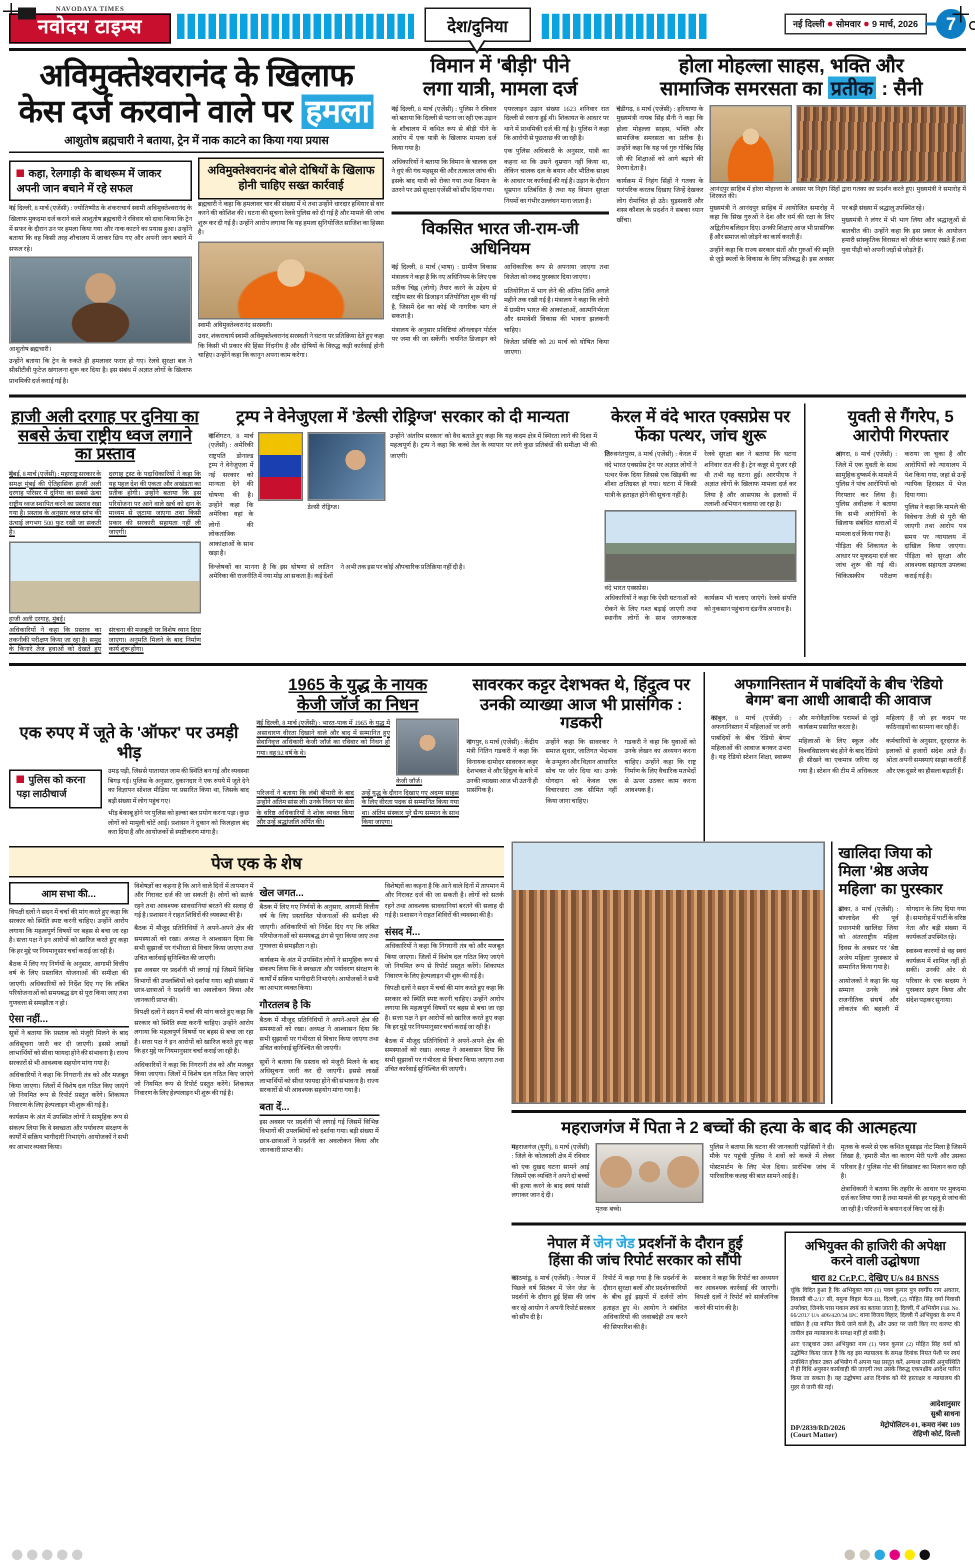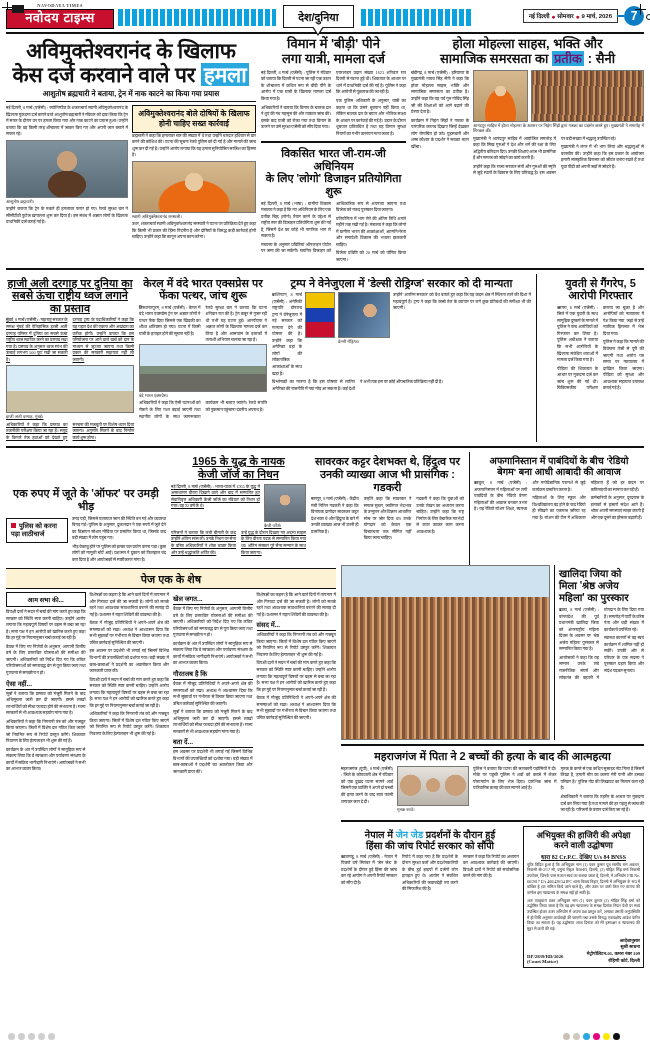--- a/index.html
+++ b/index.html
@@ -93,21 +93,21 @@
   }
   h1.lead .hl { background: #29a8e0; color: #fff; padding: 0 3px; }
   .lead-sub {
     text-align: center; font-size: 7.4px; font-weight: bold; margin: 2px 0 3px 0;
     border-bottom: 1px solid #111; padding-bottom: 3px;
   }
   h2.hd {
     font-size: 13px; line-height: 1.15; font-weight: bold; text-align: center;
     margin: 3px 0 3px 0;
   }
-  h2.hd .hl { background: #29a8e0; color: #701a75; padding: 0 2px; }
+  h2.hd .hl { background: #29a8e0; color: #0f172a; padding: 0 2px; }
   h2.hd.sm { font-size: 11px; }
   h2.hd.xs { font-size: 9.6px; }
   h3.hd3 { font-size: 10px; line-height: 1.2; font-weight: bold; text-align:left; margin:3px 0; }
   .rule2 { border-top: 2px solid #111; margin: 4px 0; }
   p.bt {
     font-size: 4.3px; line-height: 1.52; text-align: justify; margin: 0 0 2px 0;
     color: #1a1a1a; font-family: "Liberation Serif", serif;
     word-spacing: -0.3px;
   }
   p.bt.first:first-letter { font-weight: bold; }
@@ -265,20 +265,23 @@
 
     <div class="col" style="flex:0 0 250px;">
       <h1 class="lead">
         <span>अविमुक्तेश्वरानंद के खिलाफ</span><br>
         <span>केस दर्ज करवाने वाले पर </span><span class="hl">हमला</span>
       </h1>
       <div class="lead-sub">आशुतोष ब्रह्मचारी ने बताया, ट्रेन में नाक काटने का किया गया प्रयास</div>
 
       <div class="cols" style="gap:4px;">
         <div style="flex:0 0 122px;">
+          <div class="bullet-box">
+            <span class="sq"></span><span>कहा, रेलगाड़ी के बाथरूम में जाकर अपनी जान बचाने में रहे सफल</span>
+          </div>
           <p class="bt first">नई दिल्ली, 8 मार्च (एजेंसी) : ज्योतिष्पीठ के शंकराचार्य स्वामी अविमुक्तेश्वरानंद के खिलाफ मुकदमा दर्ज कराने वाले आशुतोष ब्रह्मचारी ने रविवार को दावा किया कि ट्रेन में सफर के दौरान उन पर हमला किया गया और नाक काटने का प्रयास हुआ। उन्होंने बताया कि वह किसी तरह शौचालय में जाकर छिप गए और अपनी जान बचाने में सफल रहे।</p>
           <div class="photo ph-portrait" style="height:58px;"></div>
           <div class="cap">आशुतोष ब्रह्मचारी।</div>
           <p class="bt">उन्होंने बताया कि ट्रेन के रुकते ही हमलावर फरार हो गए। रेलवे सुरक्षा बल ने सीसीटीवी फुटेज खंगालना शुरू कर दिया है। इस संबंध में अज्ञात लोगों के खिलाफ प्राथमिकी दर्ज कराई गई है।</p>
         </div>
         <div style="flex:1;">
           <div class="tint-box">अविमुक्तेश्वरानंद बोले दोषियों के खिलाफ होनी चाहिए सख्त कार्रवाई</div>
           <p class="bt">ब्रह्मचारी ने कहा कि हमलावर चार की संख्या में थे तथा उन्होंने धारदार हथियार से वार करने की कोशिश की। घटना की सूचना रेलवे पुलिस को दी गई है और मामले की जांच शुरू कर दी गई है। उन्होंने आरोप लगाया कि यह हमला सुनियोजित साजिश का हिस्सा है।</p>
           <div class="photo ph-saffron" style="height:52px;"></div>
           <div class="cap">स्वामी अविमुक्तेश्वरानंद सरस्वती।</div>
@@ -294,21 +297,20 @@
       </h2>
       <div class="c2">
         <p class="bt first">नई दिल्ली, 8 मार्च (एजेंसी) : पुलिस ने रविवार को बताया कि दिल्ली से पटना जा रही एक उड़ान के शौचालय में कथित रूप से बीड़ी पीने के आरोप में एक यात्री के खिलाफ मामला दर्ज किया गया है।</p>
         <p class="bt">अधिकारियों ने बताया कि विमान के चालक दल ने धुएं की गंध महसूस की और तत्काल जांच की। इसके बाद यात्री को रोका गया तथा विमान के उतरने पर उसे सुरक्षा एजेंसी को सौंप दिया गया।</p>
         <p class="bt">एयरलाइन उड़ान संख्या 1623 शनिवार रात दिल्ली से रवाना हुई थी। शिकायत के आधार पर थाने में प्राथमिकी दर्ज की गई है। पुलिस ने कहा कि आरोपी से पूछताछ की जा रही है।</p>
         <p class="bt">एक पुलिस अधिकारी के अनुसार, यात्री का कहना था कि उसने धूम्रपान नहीं किया था, लेकिन चालक दल के बयान और भौतिक साक्ष्य के आधार पर कार्रवाई की गई है। उड़ान के दौरान धूम्रपान प्रतिबंधित है तथा यह विमान सुरक्षा नियमों का गंभीर उल्लंघन माना जाता है।</p>
       </div>
       <div class="rule2"></div>
       <h2 class="hd sm">
         <span>विकसित भारत जी-राम-जी अधिनियम</span><br>
-        <span>के लिए 'लोगो' डिजाइन प्रतियोगिता शुरू</span>
       </h2>
       <div class="c2">
         <p class="bt first">नई दिल्ली, 8 मार्च (भाषा) : ग्रामीण विकास मंत्रालय ने कहा है कि नए अधिनियम के लिए एक प्रतीक चिह्न (लोगो) तैयार करने के उद्देश्य से राष्ट्रीय स्तर की डिजाइन प्रतियोगिता शुरू की गई है, जिसमें देश का कोई भी नागरिक भाग ले सकता है।</p>
         <p class="bt">मंत्रालय के अनुसार प्रविष्टियां ऑनलाइन पोर्टल पर जमा की जा सकेंगी। चयनित डिजाइन को आधिकारिक रूप से अपनाया जाएगा तथा विजेता को नकद पुरस्कार दिया जाएगा।</p>
         <p class="bt">प्रतियोगिता में भाग लेने की अंतिम तिथि अगले महीने तक रखी गई है। मंत्रालय ने कहा कि लोगो में ग्रामीण भारत की आकांक्षाओं, आत्मनिर्भरता और समावेशी विकास की भावना झलकनी चाहिए।</p>
         <p class="bt">विजेता प्रविष्टि को 20 मार्च को घोषित किया जाएगा।</p>
       </div>
     </div>
 
     <div class="col" style="flex:1;">
@@ -348,52 +350,52 @@
         <p class="bt first">मुंबई, 8 मार्च (एजेंसी) : महाराष्ट्र सरकार के समक्ष मुंबई की ऐतिहासिक हाजी अली दरगाह परिसर में दुनिया का सबसे ऊंचा राष्ट्रीय ध्वज स्थापित करने का प्रस्ताव रखा गया है। प्रस्ताव के अनुसार ध्वज स्तंभ की ऊंचाई लगभग 500 फुट रखी जा सकती है।</p>
         <p class="bt">दरगाह ट्रस्ट के पदाधिकारियों ने कहा कि यह पहल देश की एकता और अखंडता का प्रतीक होगी। उन्होंने बताया कि इस परियोजना पर आने वाले खर्च को दान के माध्यम से जुटाया जाएगा तथा किसी प्रकार की सरकारी सहायता नहीं ली जाएगी।</p>
       </div>
       <div class="photo ph-mosque" style="height:48px;"></div>
       <div class="cap">हाजी अली दरगाह, मुंबई।</div>
       <div class="c2">
         <p class="bt">अधिकारियों ने कहा कि प्रस्ताव का तकनीकी परीक्षण किया जा रहा है। समुद्र के किनारे तेज हवाओं को देखते हुए संरचना की मजबूती पर विशेष ध्यान दिया जाएगा। अनुमति मिलने के बाद निर्माण कार्य शुरू होगा।</p>
       </div>
     </div>
 
-    <div class="col" style="flex:0 0 128px;">
-      <h2 class="hd sm">केरल में वंदे भारत एक्सप्रेस पर फेंका पत्थर, जांच शुरू</h2>
-      <div class="c2">
-        <p class="bt first">तिरुवनंतपुरम, 8 मार्च (एजेंसी) : केरल में वंदे भारत एक्सप्रेस ट्रेन पर अज्ञात लोगों ने पत्थर फेंक दिया जिससे एक खिड़की का शीशा क्षतिग्रस्त हो गया। घटना में किसी यात्री के हताहत होने की सूचना नहीं है।</p>
-        <p class="bt">रेलवे सुरक्षा बल ने बताया कि घटना शनिवार रात की है। ट्रेन कन्नूर से गुजर रही थी तभी यह घटना हुई। आरपीएफ ने अज्ञात लोगों के खिलाफ मामला दर्ज कर लिया है और आसपास के इलाकों में तलाशी अभियान चलाया जा रहा है।</p>
-      </div>
-      <div class="photo ph-train" style="height:48px;"></div>
-      <div class="cap">वंदे भारत एक्सप्रेस।</div>
-      <div class="c2">
-        <p class="bt">अधिकारियों ने कहा कि ऐसी घटनाओं को रोकने के लिए गश्त बढ़ाई जाएगी तथा स्थानीय लोगों के साथ जागरूकता कार्यक्रम भी चलाए जाएंगे। रेलवे संपत्ति को नुकसान पहुंचाना दंडनीय अपराध है।</p>
-      </div>
-    </div>
-
     <div class="col" style="flex:1;">
       <h2 class="hd sm">ट्रम्प ने वेनेजुएला में 'डेल्सी रोड्रिग्ज' सरकार को दी मान्यता</h2>
       <div style="display:flex; gap:3px;">
         <div style="flex:0 0 30px;">
           <p class="bt first">वाशिंगटन, 8 मार्च (एजेंसी) : अमेरिकी राष्ट्रपति डोनाल्ड ट्रम्प ने वेनेजुएला में नई सरकार को मान्यता देने की घोषणा की है। उन्होंने कहा कि अमेरिका वहां के लोगों की लोकतांत्रिक आकांक्षाओं के साथ खड़ा है।</p>
         </div>
         <div style="flex:0 0 30px;">
           <div class="photo ph-venflag" style="height:46px;"></div>
         </div>
         <div style="flex:0 0 52px;">
           <div class="photo ph-woman" style="height:46px;"></div>
           <div class="cap">डेल्सी रोड्रिग्ज।</div>
         </div>
         <div style="flex:1;">
           <p class="bt">उन्होंने 'अंतरिम सरकार' को वैध बताते हुए कहा कि यह कदम क्षेत्र में स्थिरता लाने की दिशा में महत्वपूर्ण है। ट्रम्प ने कहा कि कच्चे तेल के व्यापार पर लगे कुछ प्रतिबंधों की समीक्षा भी की जाएगी।</p>
         </div>
       </div>
       <div class="c3">
         <p class="bt">विश्लेषकों का मानना है कि इस घोषणा से लातिन अमेरिका की राजनीति में नया मोड़ आ सकता है। कई देशों ने अभी तक इस पर कोई औपचारिक प्रतिक्रिया नहीं दी है।</p>
+      </div>
+    </div>
+
+    <div class="col" style="flex:0 0 128px;">
+      <h2 class="hd sm">केरल में वंदे भारत एक्सप्रेस पर फेंका पत्थर, जांच शुरू</h2>
+      <div class="c2">
+        <p class="bt first">तिरुवनंतपुरम, 8 मार्च (एजेंसी) : केरल में वंदे भारत एक्सप्रेस ट्रेन पर अज्ञात लोगों ने पत्थर फेंक दिया जिससे एक खिड़की का शीशा क्षतिग्रस्त हो गया। घटना में किसी यात्री के हताहत होने की सूचना नहीं है।</p>
+        <p class="bt">रेलवे सुरक्षा बल ने बताया कि घटना शनिवार रात की है। ट्रेन कन्नूर से गुजर रही थी तभी यह घटना हुई। आरपीएफ ने अज्ञात लोगों के खिलाफ मामला दर्ज कर लिया है और आसपास के इलाकों में तलाशी अभियान चलाया जा रहा है।</p>
+      </div>
+      <div class="photo ph-train" style="height:48px;"></div>
+      <div class="cap">वंदे भारत एक्सप्रेस।</div>
+      <div class="c2">
+        <p class="bt">अधिकारियों ने कहा कि ऐसी घटनाओं को रोकने के लिए गश्त बढ़ाई जाएगी तथा स्थानीय लोगों के साथ जागरूकता कार्यक्रम भी चलाए जाएंगे। रेलवे संपत्ति को नुकसान पहुंचाना दंडनीय अपराध है।</p>
       </div>
     </div>
 
     <div class="col" style="flex:0 0 108px; border-left:1px solid #111; padding-left:20px;">
       <h2 class="hd sm">
         <span>युवती से गैंगरेप, 5</span><br>
         <span>आरोपी गिरफ्तार</span>
       </h2>
       <div class="c2">
         <p class="bt first">आगरा, 8 मार्च (एजेंसी) : जिले में एक युवती के साथ सामूहिक दुष्कर्म के मामले में पुलिस ने पांच आरोपियों को गिरफ्तार कर लिया है। पुलिस अधीक्षक ने बताया कि सभी आरोपियों के खिलाफ संबंधित धाराओं में मामला दर्ज किया गया है।</p>

